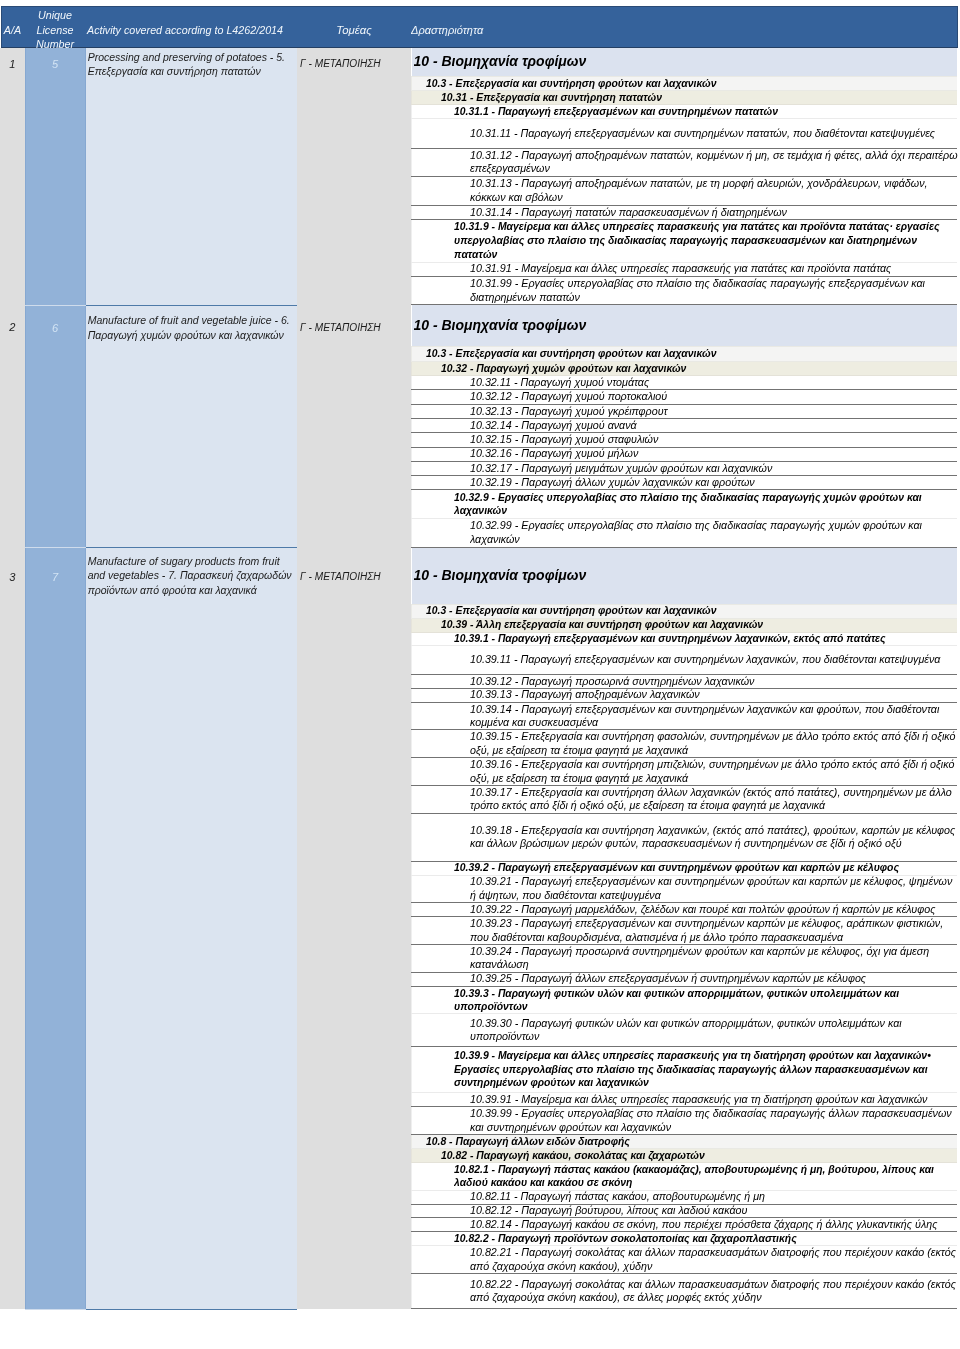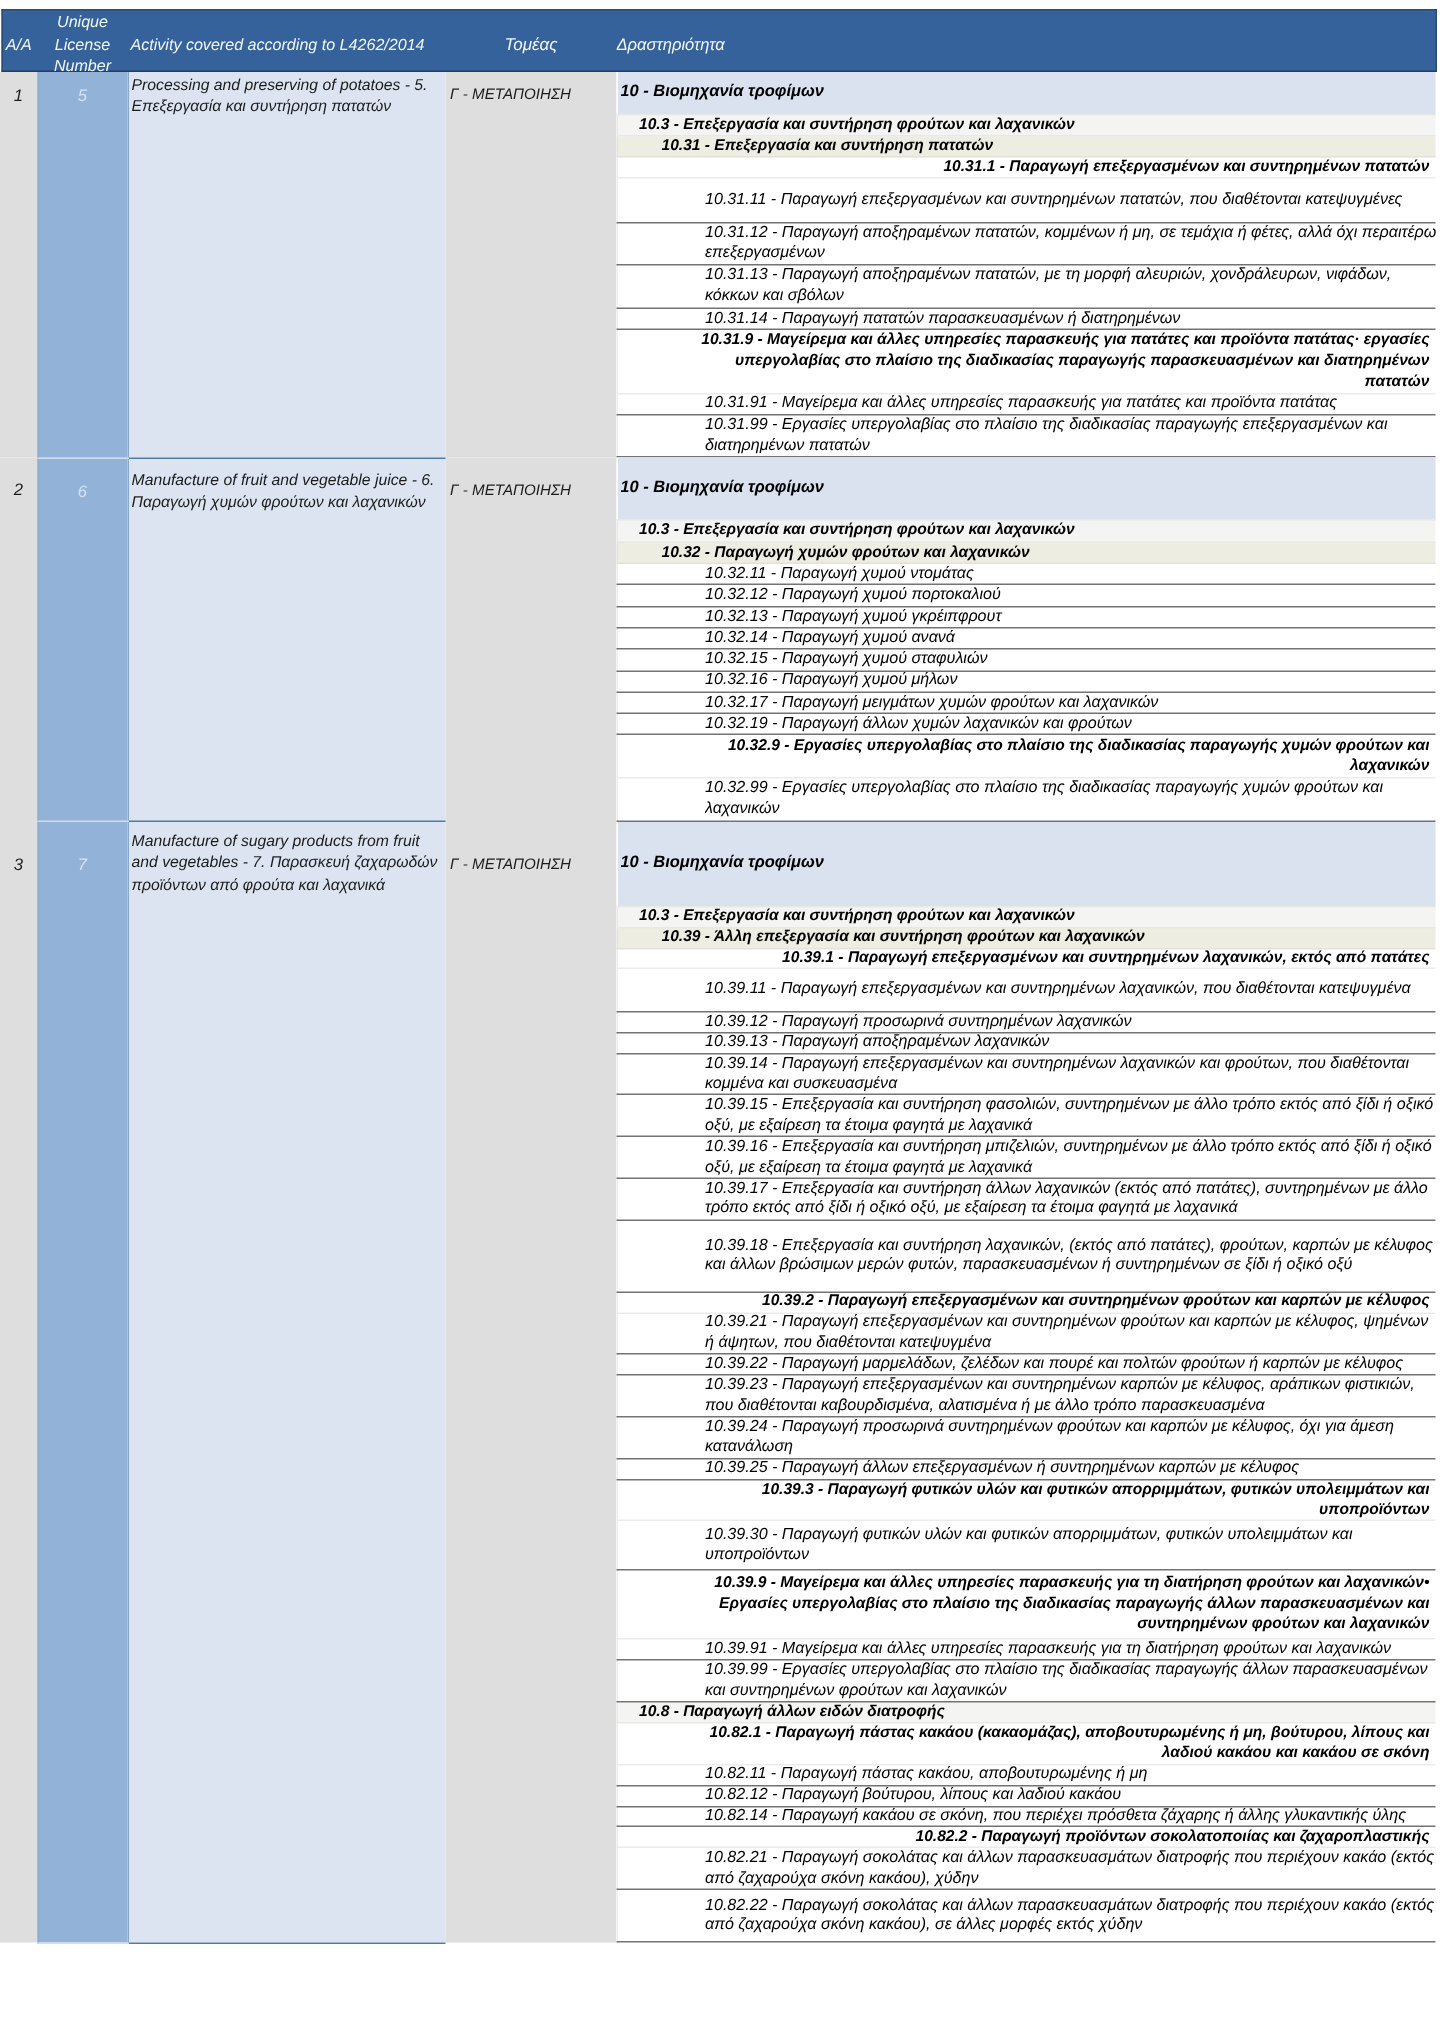--- a/index.html
+++ b/index.html
@@ -39,22 +39,22 @@
   .cSEC{background:#DEDEDE;font-size:10.1px;color:#1c1c1c;line-height:14.5px;
         padding:9.0px 0 0 3.0px;}
   .cDRA{background:#ffffff;padding:0;}
 
   
   .nest{width:546px;border-collapse:collapse;table-layout:fixed;}
   .nest td{padding:0;vertical-align:top;font-size:10.72px;line-height:13.55px;
            color:#000;}
   .nest .cb{overflow:hidden;display:flex;flex-direction:column;justify-content:center;}
   .nest tr.n .cb{width:489.13px;}
-  .nest tr.b3 .cb{width:499px;text-align:right;}
-  .nest tr.band > td{background:#DBE2EF;font-weight:bold;font-size:11px;padding-left:2px;}
+  .nest tr.b3 .cb{width:499px;}
+  .nest tr.band > td{background:#DBE2EF;font-weight:bold;font-size:14px;padding-left:2px;}
   .nest tr.b1 > td{background:#F4F4F3;font-weight:bold;font-size:10.4px;padding-left:14px;
        border-top:1px solid #E9E9E4;border-bottom:1px solid #E9E9E4;border-left:1px solid #EAEAE6;}
   .nest tr.b2 > td{background:#EEEDE1;font-weight:bold;font-size:10.4px;padding-left:29px;
        border-bottom:1px solid #E4E2D8;border-left:1px solid #E6E4DB;}
   .nest tr.b3 > td{background:#ffffff;font-weight:bold;font-size:10.4px;padding-left:42px;
        border-bottom:1px solid #EBEBEB;border-left:1px solid #EFEFEF;padding-right:4px;}
   .nest tr.n > td{background:#ffffff;padding-left:58px;
        border-bottom:1px solid #737373;border-left:1px solid #EFEFEF;padding-right:0px;}
 </style>
 </head>
@@ -458,20 +458,27 @@
                     </div>
                   </td>
                 </tr>
       <tr class="b1">
                   <td>
                     <div class="cb" style="height:12.9px">
                       <span>10.8 - Παραγωγή άλλων ειδών διατροφής</span>
                     </div>
                   </td>
                 </tr>
+      <tr class="b2">
+                  <td>
+                    <div class="cb" style="height:12.9px">
+                      <span>10.82 - Παραγωγή κακάου, σοκολάτας και ζαχαρωτών</span>
+                    </div>
+                  </td>
+                </tr>
       <tr class="b3">
                   <td>
                     <div class="cb" style="height:26.8px">
                       <span>10.82.1 - Παραγωγή πάστας κακάου (κακαομάζας), αποβουτυρωμένης ή μη, βούτυρου, λίπους και λαδιού κακάου και κακάου σε σκόνη</span>
                     </div>
                   </td>
                 </tr>
       <tr class="n">
                   <td>
                     <div class="cb" style="height:12.9px">

